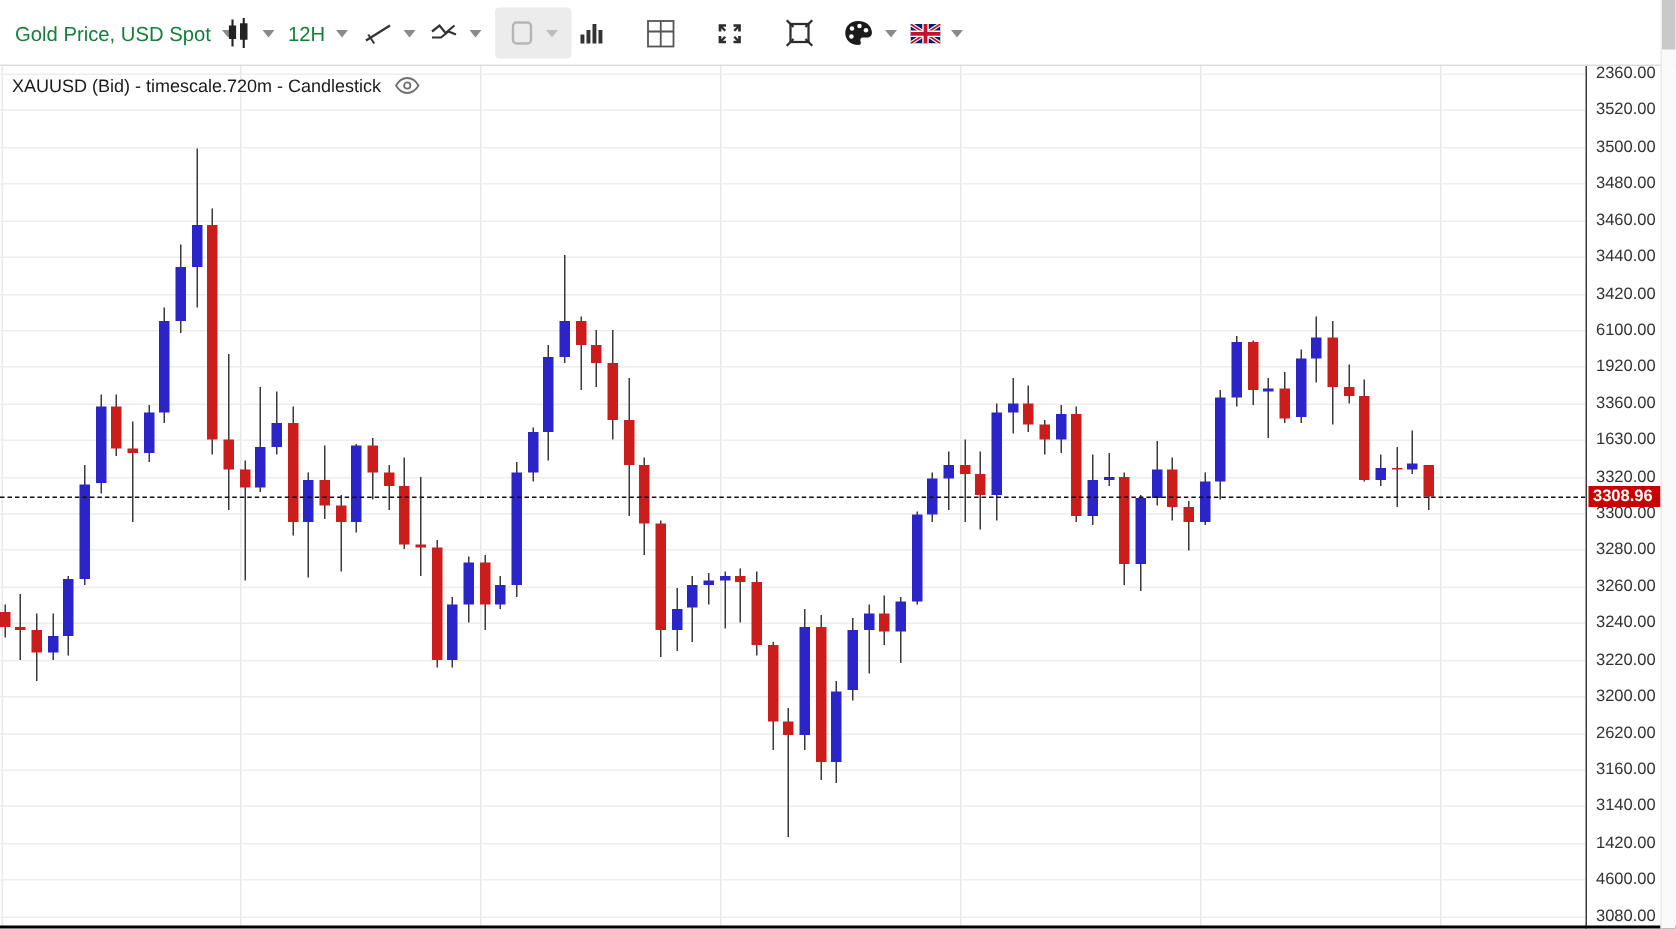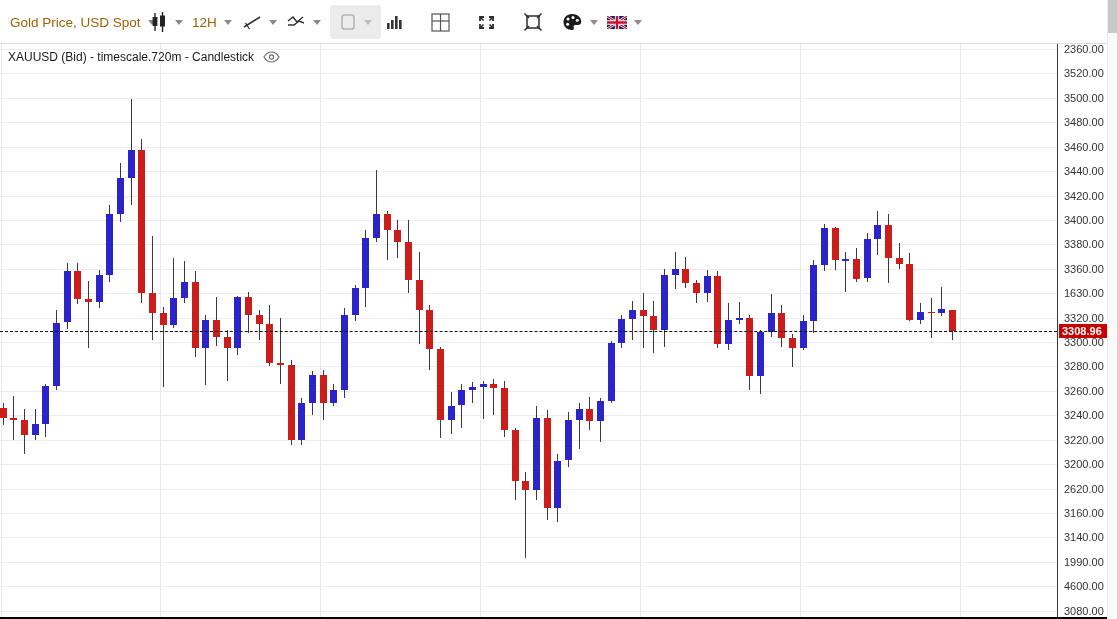--- a/index.html
+++ b/index.html
@@ -4,21 +4,21 @@
 <style>
   html,body{margin:0;padding:0;}
   body{width:1117px;height:619px;overflow:hidden;background:#fff;
        font-family:"Liberation Sans","DejaVu Sans",sans-serif;position:relative;}
   #app{position:absolute;inset:0;width:1117px;height:619px;background:#fff;}
 
   
   #toolbar{position:absolute;top:0;left:0;width:1117px;height:43px;background:#fff;
            border-bottom:1px solid #ddd;z-index:30;}
   .tbtn{position:absolute;top:4px;height:36px;display:flex;align-items:center;cursor:pointer;
-        color:#a16207;font-size:13.5px;white-space:nowrap;}
+        color:#15803d;font-size:13.5px;white-space:nowrap;}
   .caret{width:0;height:0;border-left:4.5px solid transparent;border-right:4.5px solid transparent;
          border-top:5px solid #8a8a8a;margin-left:7px;display:inline-block;}
   .tbtn svg{display:block;}
   #btn-bucket{background:#ececec;border-radius:3px;padding:0 9px;height:34px;top:5px;}
   #btn-bucket .caret{border-top-color:#bdbdbd;}
 
   
   #chart{position:absolute;top:44px;left:0;width:1117px;height:575px;background:#fff;}
   #plot{position:absolute;top:0;left:0;width:1057px;height:575px;overflow:hidden;}
   .hgrid{position:absolute;left:0;width:1057px;height:1px;background:#ededed;}
@@ -413,35 +413,35 @@
     <div id="axis">
 
       <div id="price-tag" style="top: 280.1px;">3308.96</div>
     <div class="plabel" style="top: -2.1px;">2360.00</div>
         <div class="plabel" style="top: 22.3px;">3520.00</div>
         <div class="plabel" style="top: 46.8px;">3500.00</div>
         <div class="plabel" style="top: 71.2px;">3480.00</div>
         <div class="plabel" style="top: 95.6px;">3460.00</div>
         <div class="plabel" style="top: 120px;">3440.00</div>
         <div class="plabel" style="top: 144.5px;">3420.00</div>
-        <div class="plabel" style="top: 168.9px;">3400.00</div>
-        <div class="plabel" style="top: 193.3px;">3380.00</div>
+        <div class="plabel" style="top: 168.9px;">6100.00</div>
+        <div class="plabel" style="top: 193.3px;">1920.00</div>
         <div class="plabel" style="top: 217.7px;">3360.00</div>
         <div class="plabel" style="top: 242.2px;">1630.00</div>
         <div class="plabel" style="top: 266.6px;">3320.00</div>
         <div class="plabel" style="top: 291px;">3300.00</div>
         <div class="plabel" style="top: 315.4px;">3280.00</div>
         <div class="plabel" style="top: 339.9px;">3260.00</div>
         <div class="plabel" style="top: 364.3px;">3240.00</div>
         <div class="plabel" style="top: 388.7px;">3220.00</div>
         <div class="plabel" style="top: 413.1px;">3200.00</div>
         <div class="plabel" style="top: 437.6px;">2620.00</div>
         <div class="plabel" style="top: 462px;">3160.00</div>
         <div class="plabel" style="top: 486.4px;">3140.00</div>
-        <div class="plabel" style="top: 510.8px;">1990.00</div>
+        <div class="plabel" style="top: 510.8px;">1420.00</div>
         <div class="plabel" style="top: 535.3px;">4600.00</div>
         <div class="plabel" style="top: 559.7px;">3080.00</div>
       </div>
   </div>
 
   <div id="vscroll">
     <div id="vscroll-thumb"></div>
   </div>
 
   <div id="bottom-line"></div>

